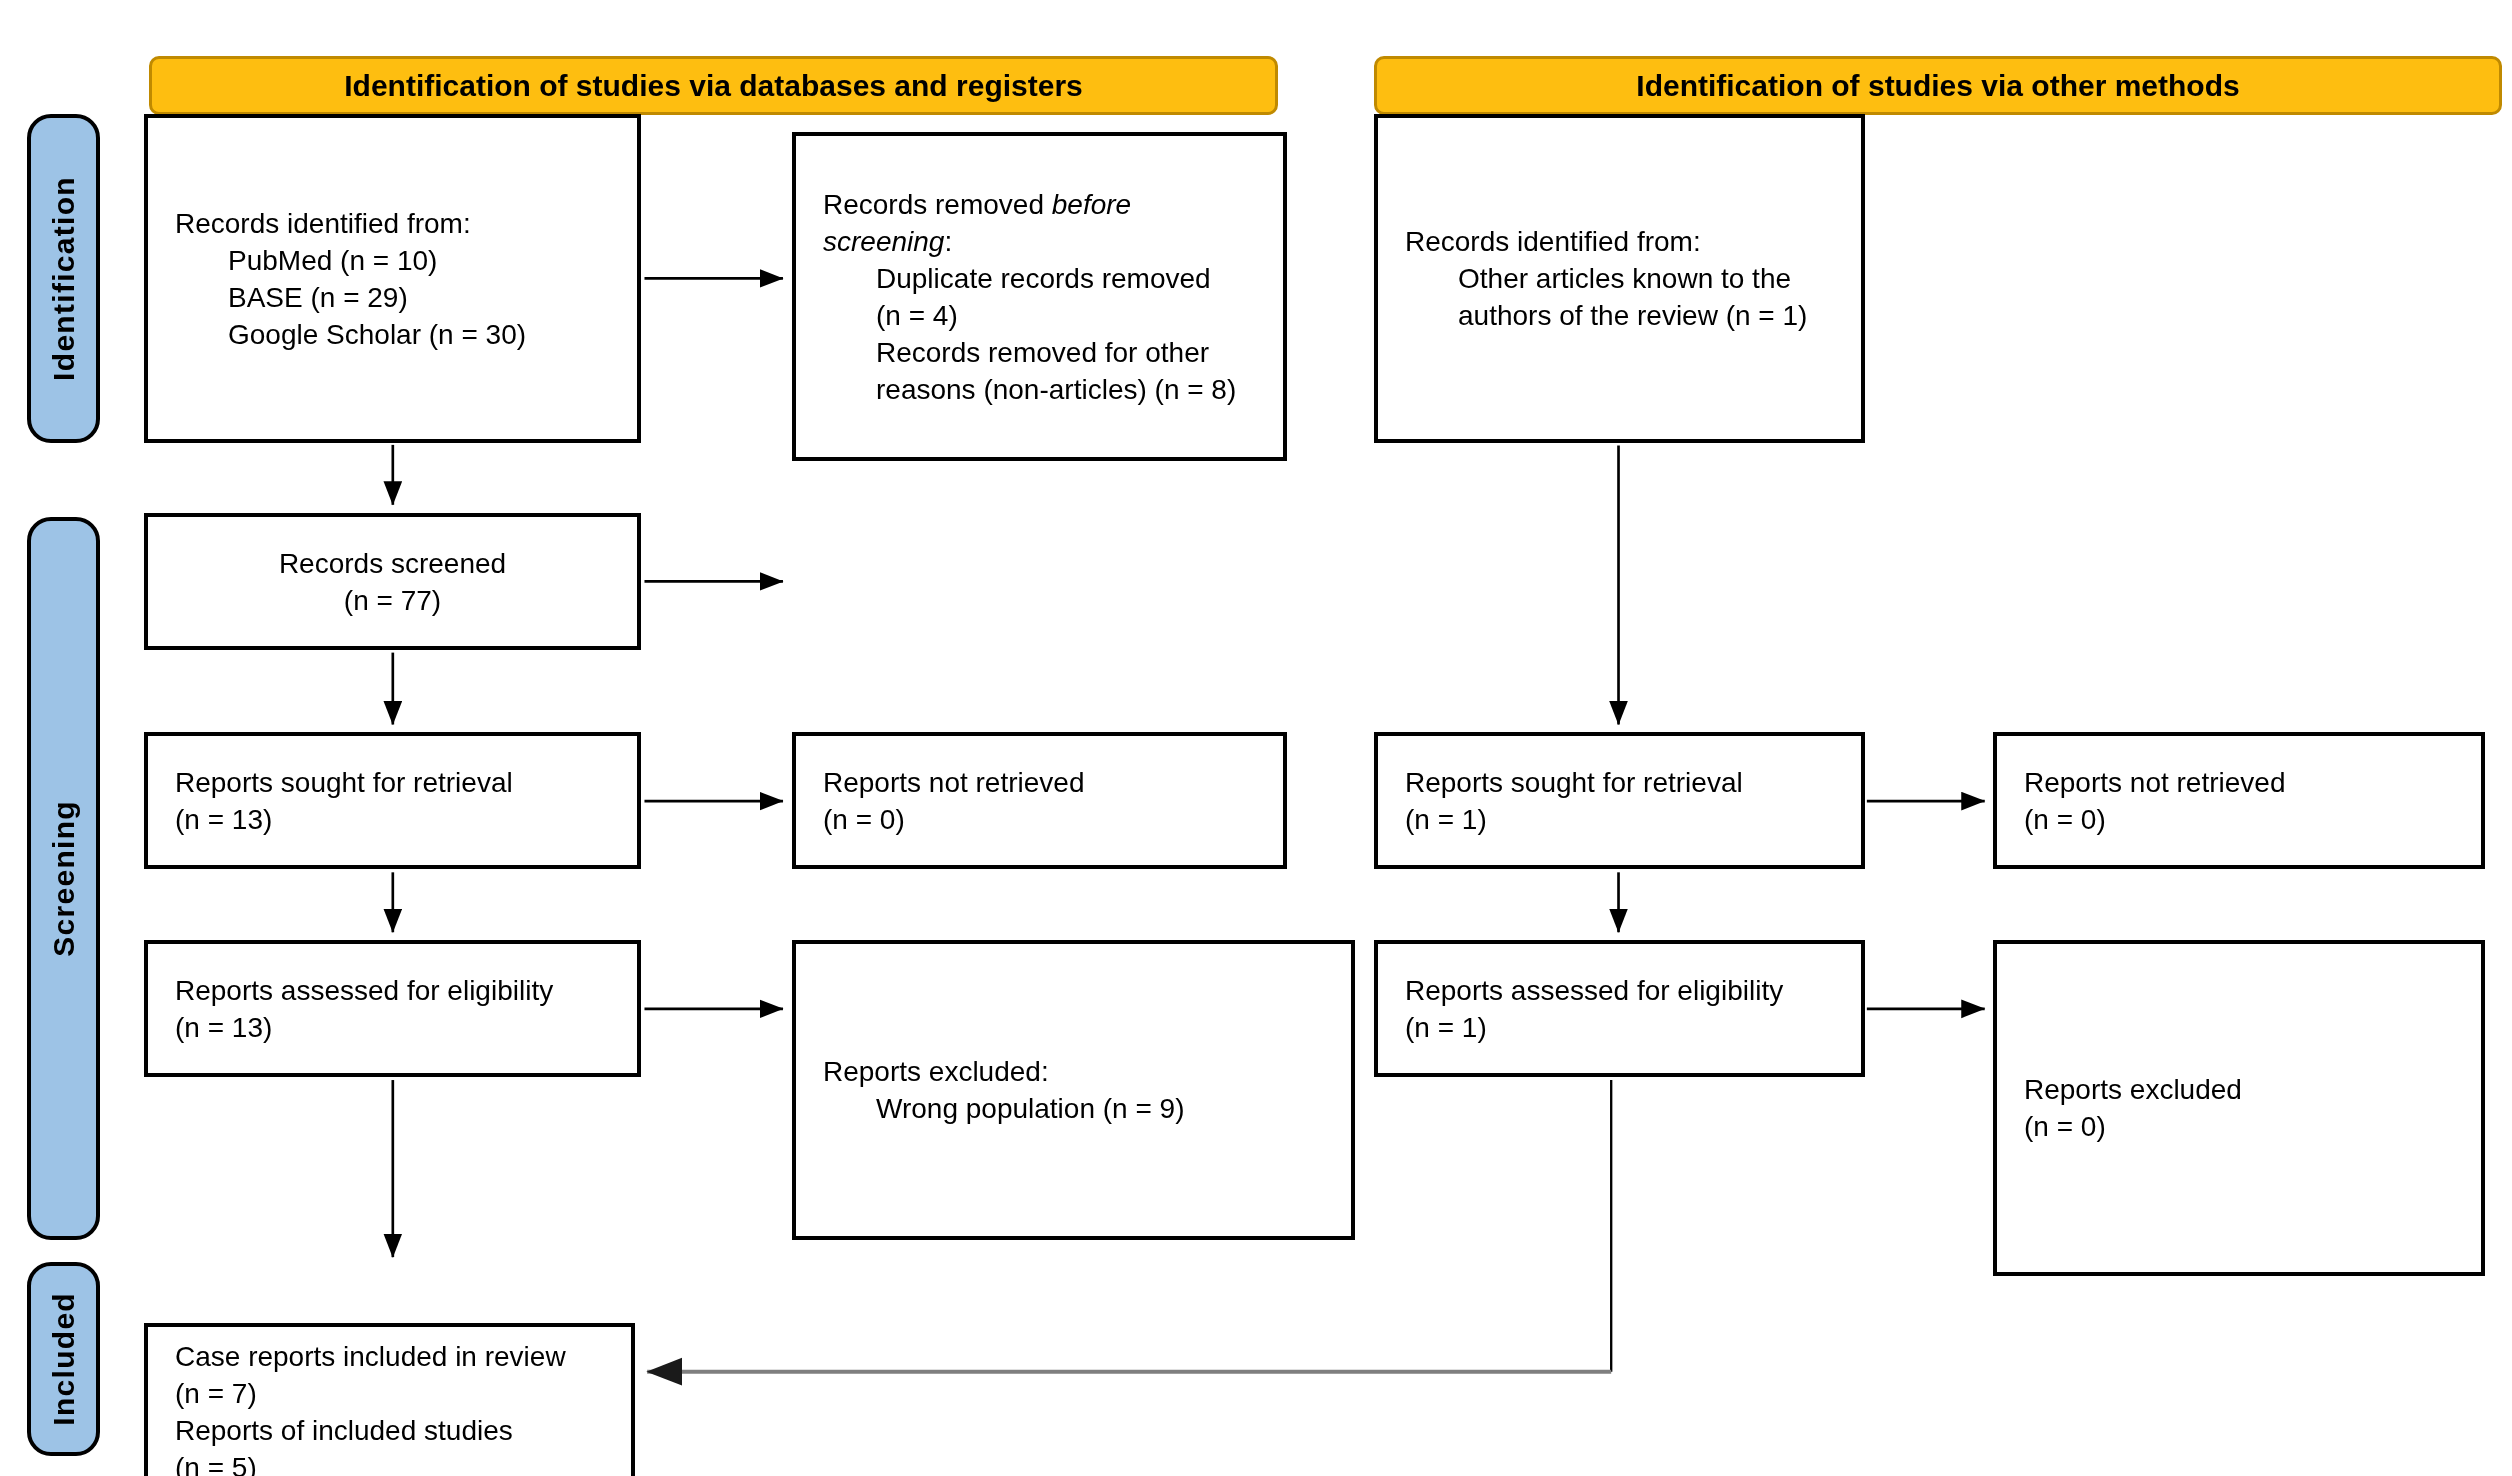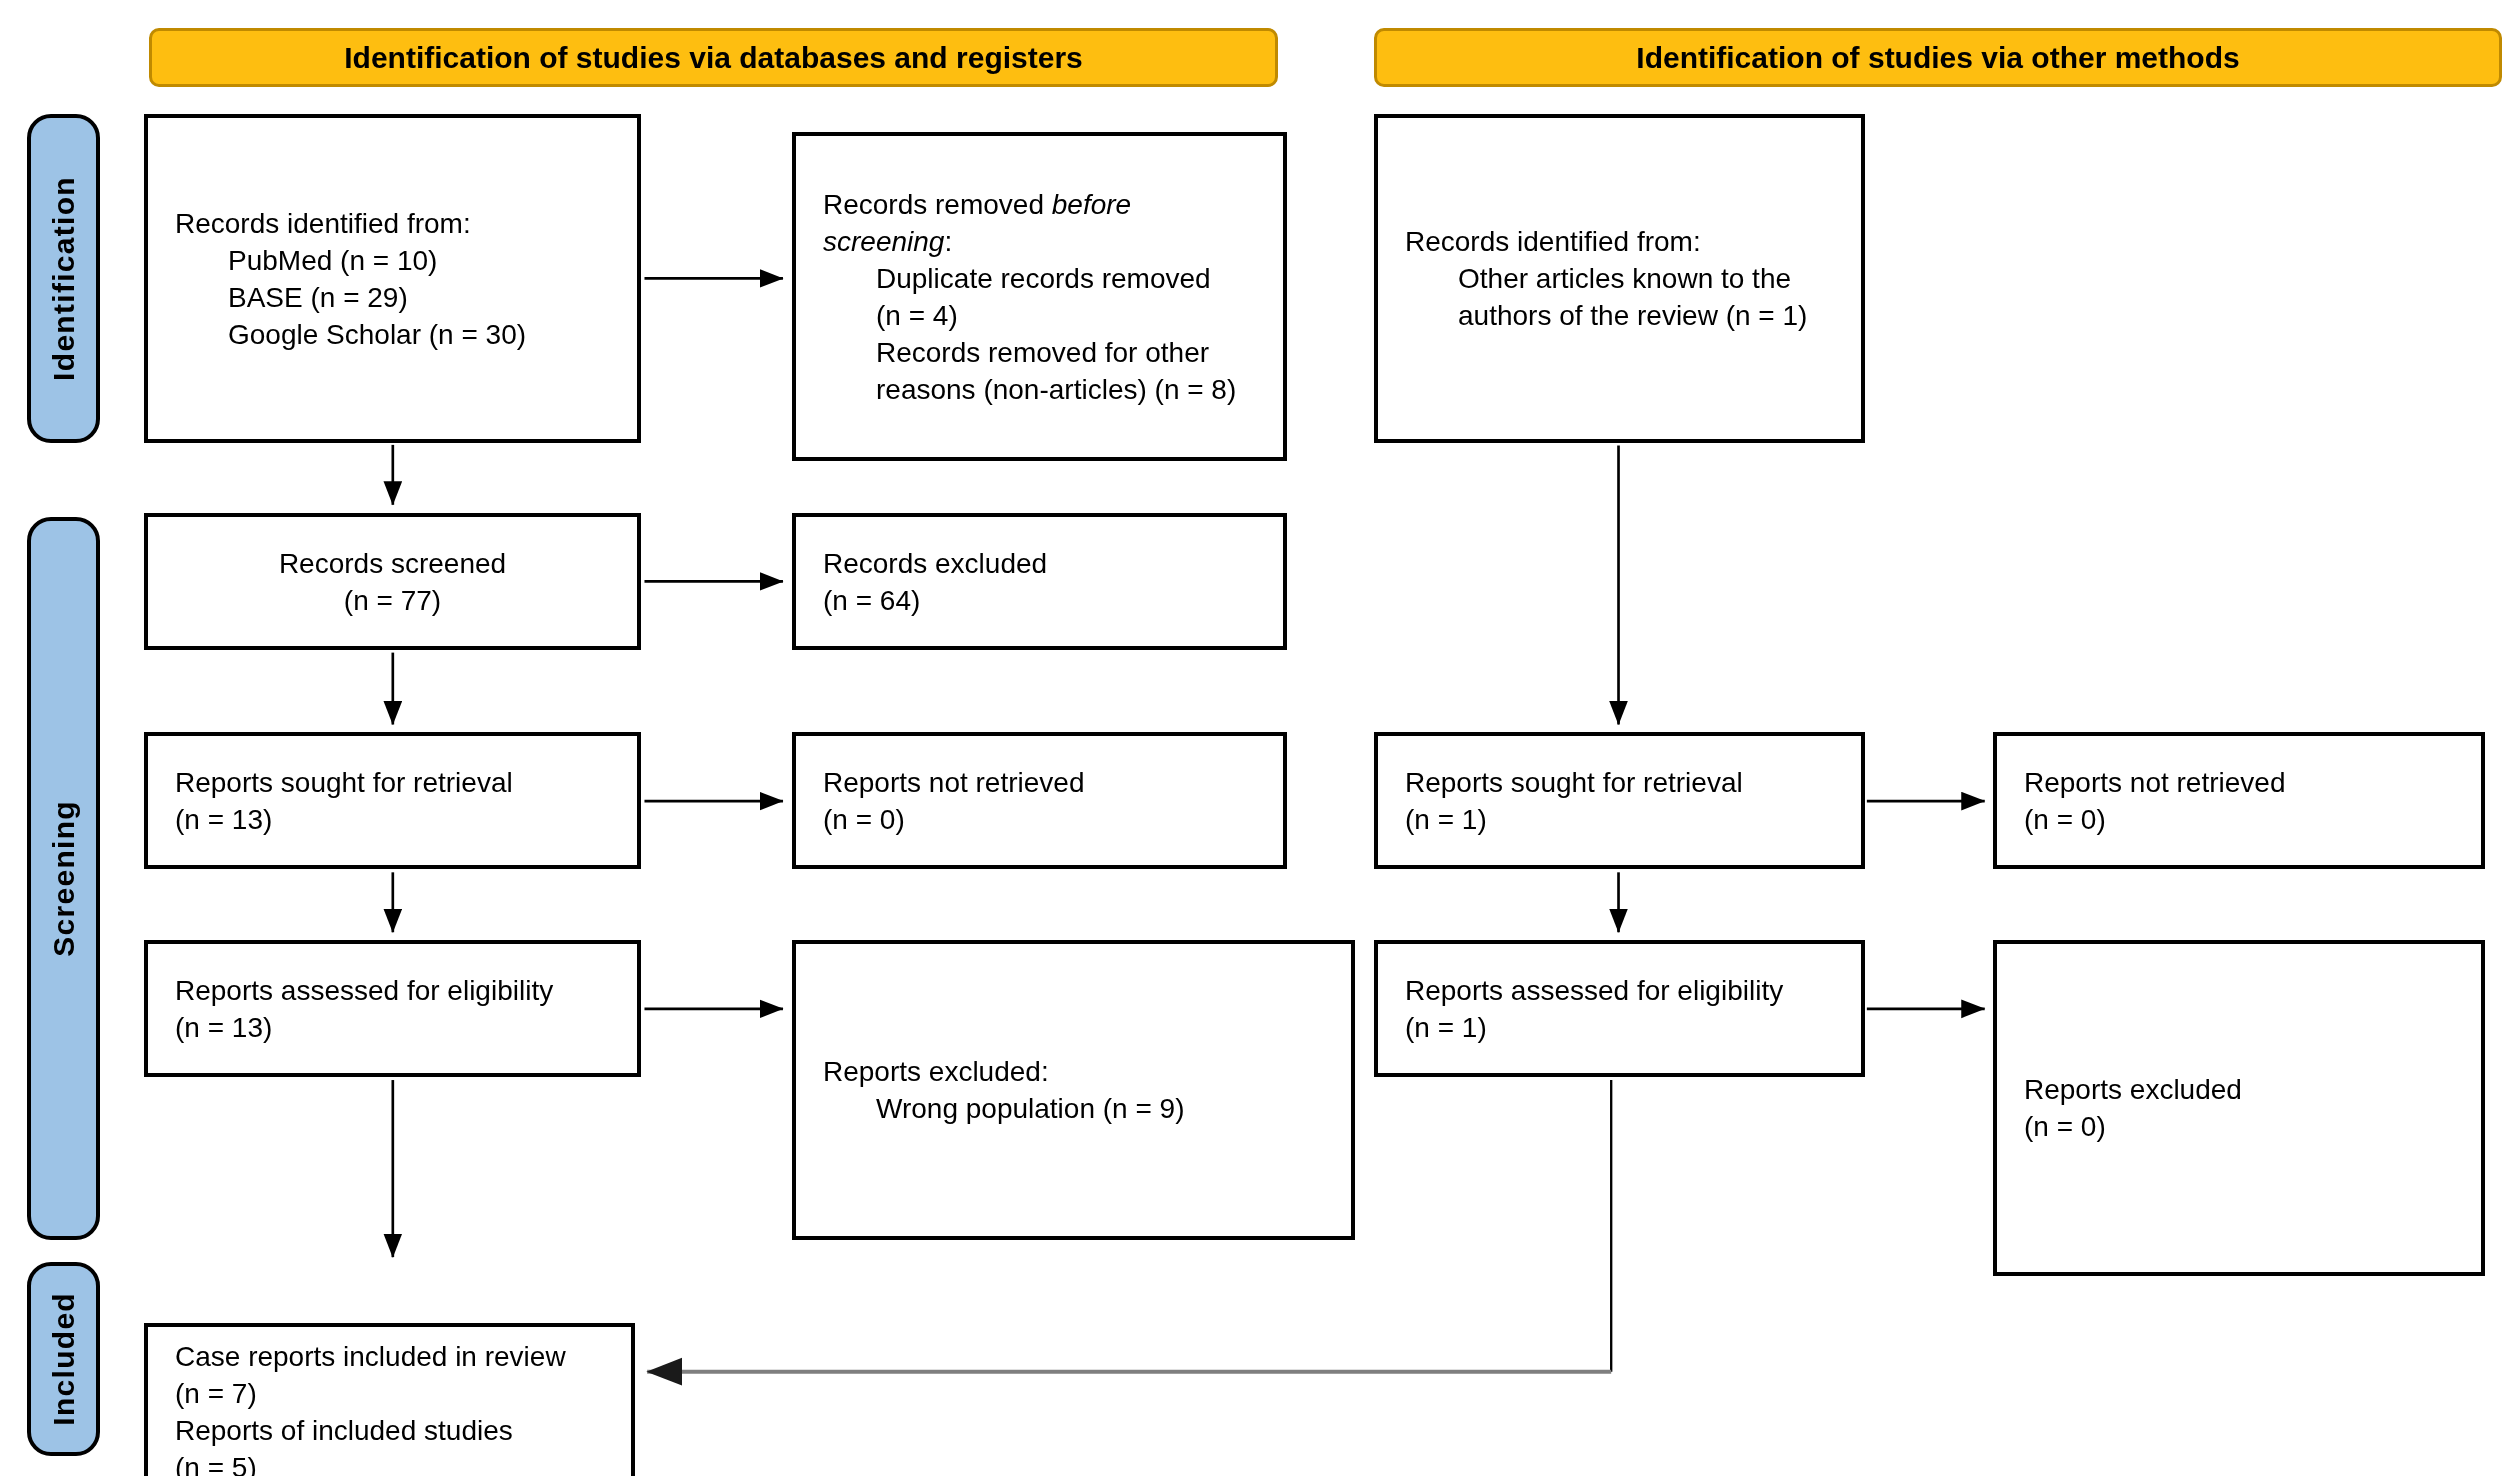--- a/index.html
+++ b/index.html
@@ -13,20 +13,21 @@
   }
   .hdr{
     position:absolute;
     background:var(--hdr-fill,#FEBE10);
     border:3.3px solid var(--hdr-border,#C08A00);
     border-radius:10px;
     display:flex;align-items:center;justify-content:center;
     font-weight:bold;font-size:30px;
     box-sizing:border-box;
     text-align:center;
+    margin-top:28px;
   }
   #header-left{left:149px;top:28px;width:1129px;height:59px;}
   #header-right{left:1374px;top:28px;width:1128px;height:59px;}
   .stage{
     position:absolute;left:27px;width:73px;
     background:var(--stage-fill,#9DC3E6);
     border:4px solid #000;border-radius:24px;
     display:flex;align-items:center;justify-content:center;
     box-sizing:border-box;
   }
@@ -101,24 +102,20 @@
       <div class="line"><span class="it">screening</span><span>:</span></div>
       <div class="line ind"><span>Duplicate records removed</span></div>
       <div class="line ind"><span>(n = 4)</span></div>
       <div class="line ind"><span>Records removed for other</span></div>
       <div class="line ind"><span>reasons (non-articles) (n = 8)</span></div>
     </div>
   <div class="box" id="box-db-screened">
       <div class="line"><span>Records screened</span></div>
       <div class="line"><span>(n = 77)</span></div>
     </div>
-  <div class="box" id="box-db-excluded">
-      <div class="line"><span>Records excluded</span></div>
-      <div class="line"><span>(n = 64)</span></div>
-    </div>
   <div class="box" id="box-db-sought">
       <div class="line"><span>Reports sought for retrieval</span></div>
       <div class="line"><span>(n = 13)</span></div>
     </div>
   <div class="box" id="box-db-notretrieved">
       <div class="line"><span>Reports not retrieved</span></div>
       <div class="line"><span>(n = 0)</span></div>
     </div>
   <div class="box" id="box-db-assessed">
       <div class="line"><span>Reports assessed for eligibility</span></div>

